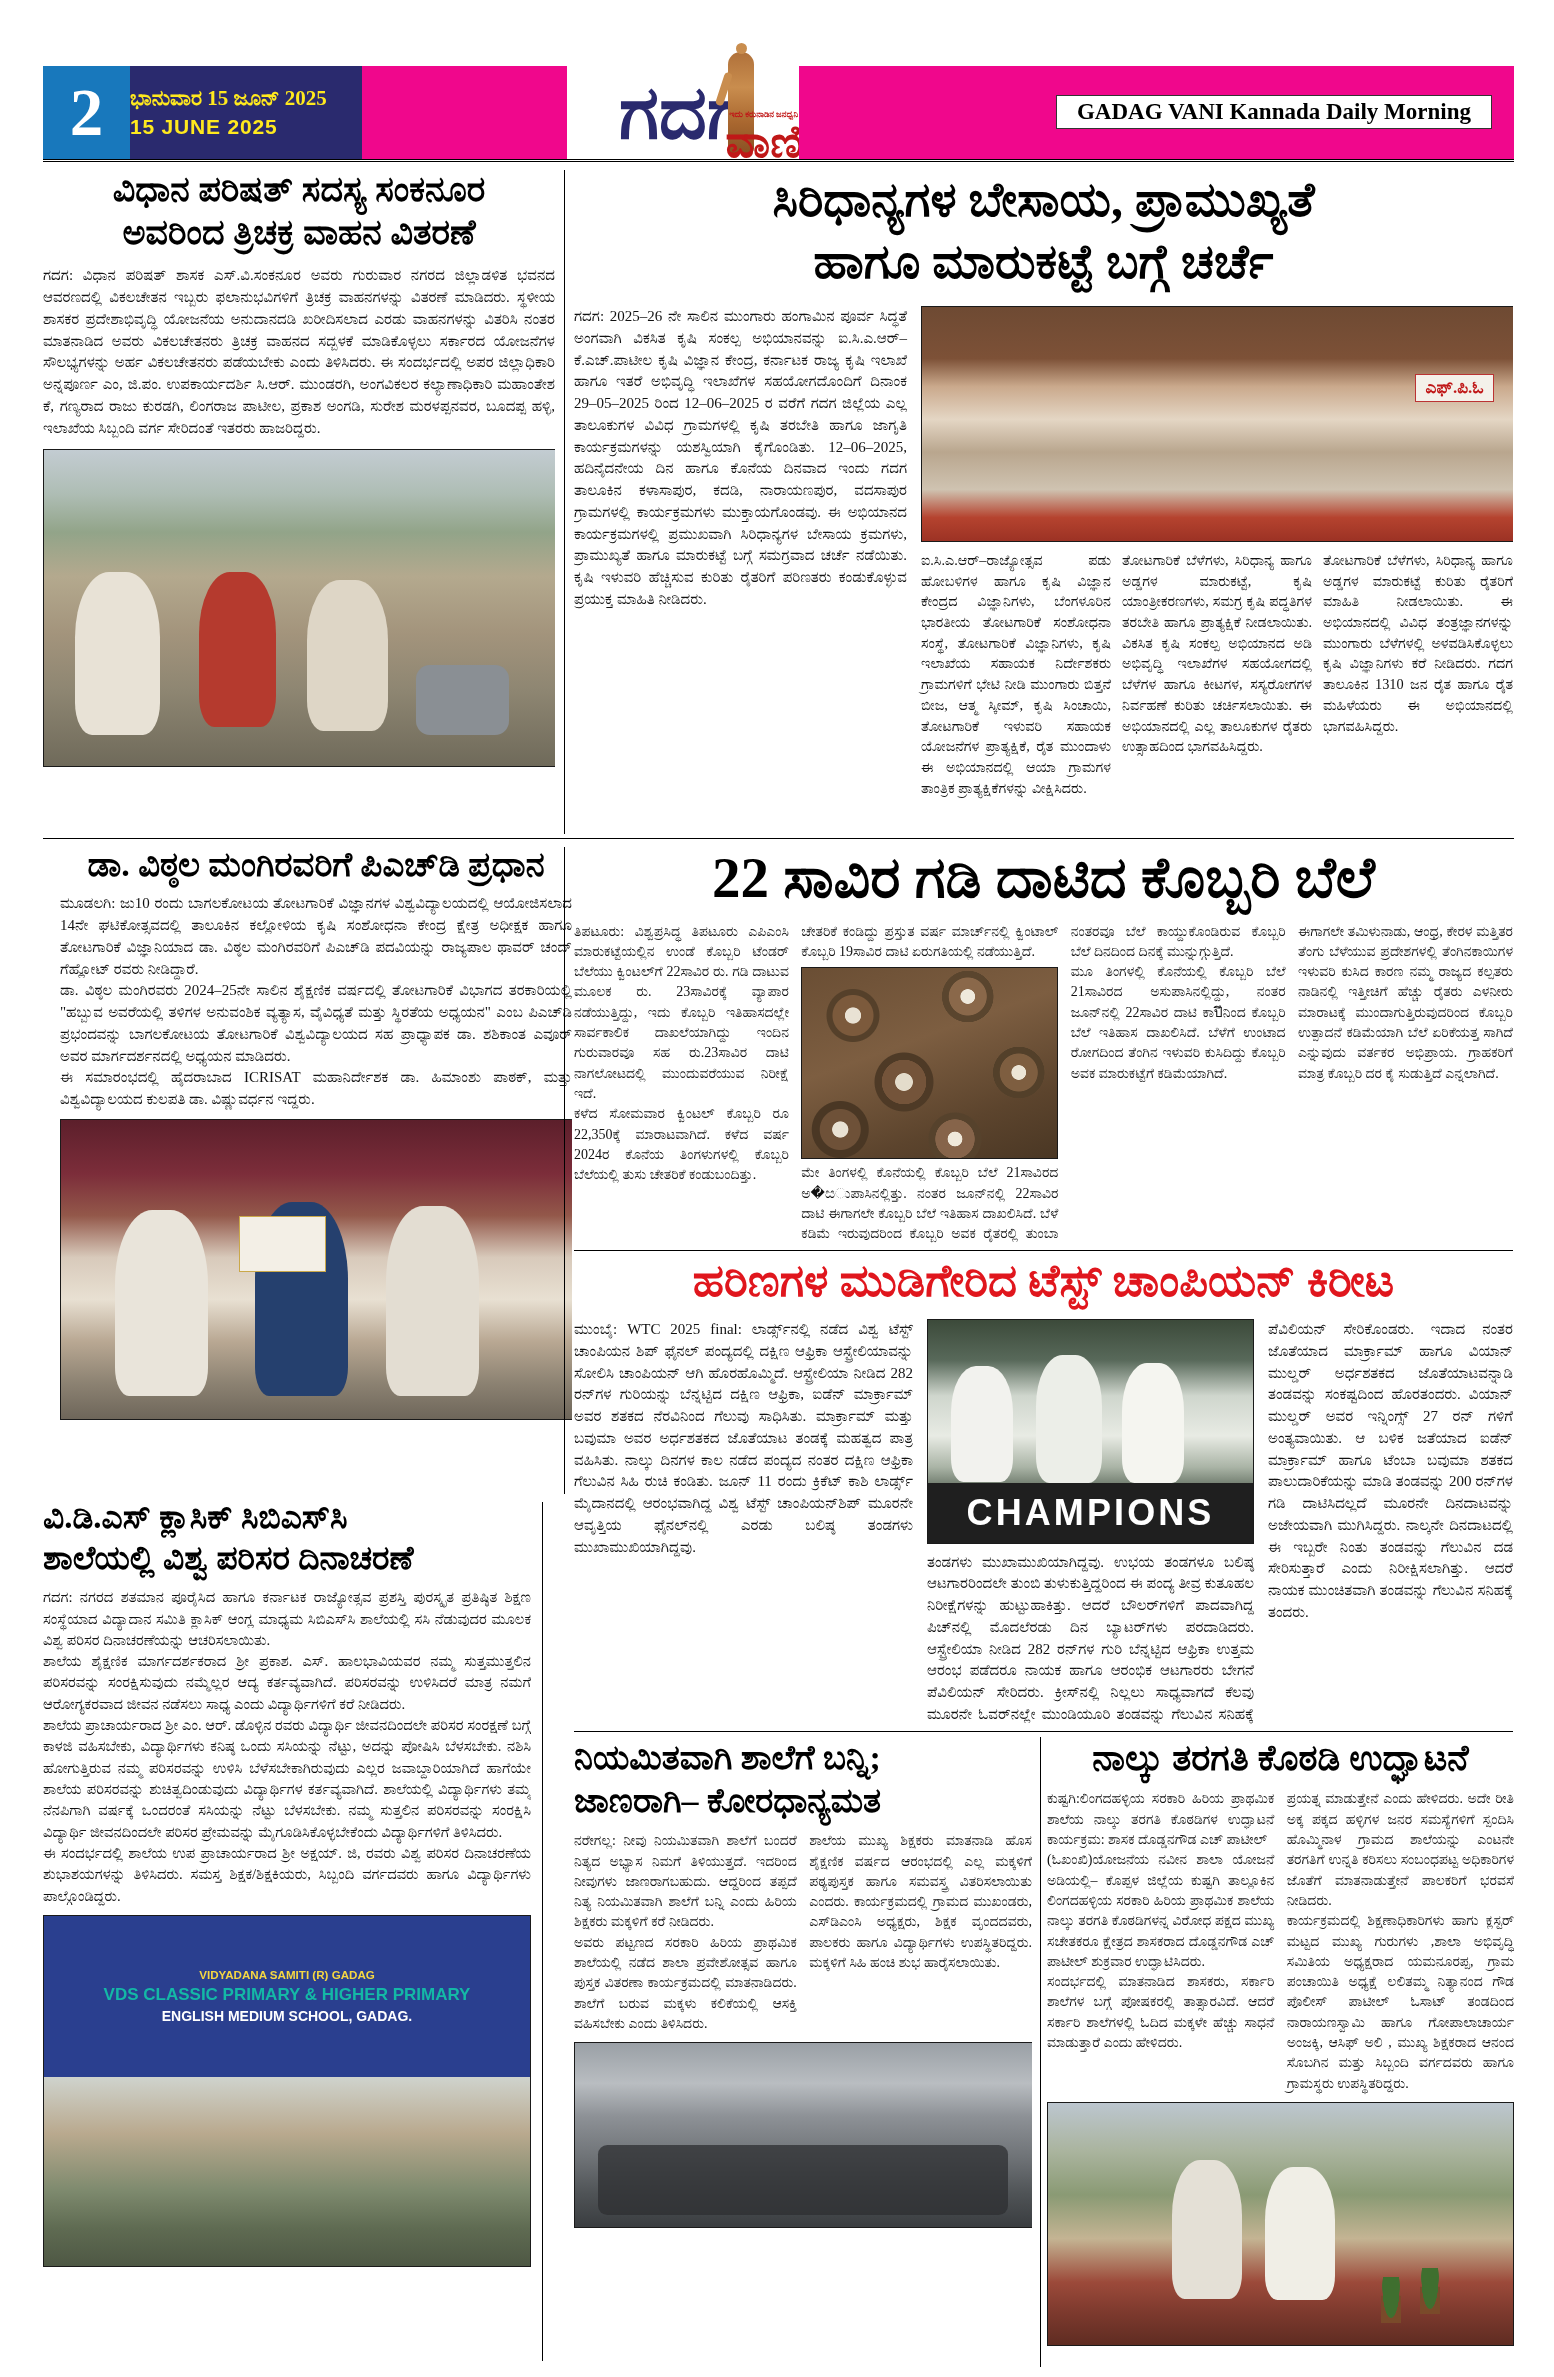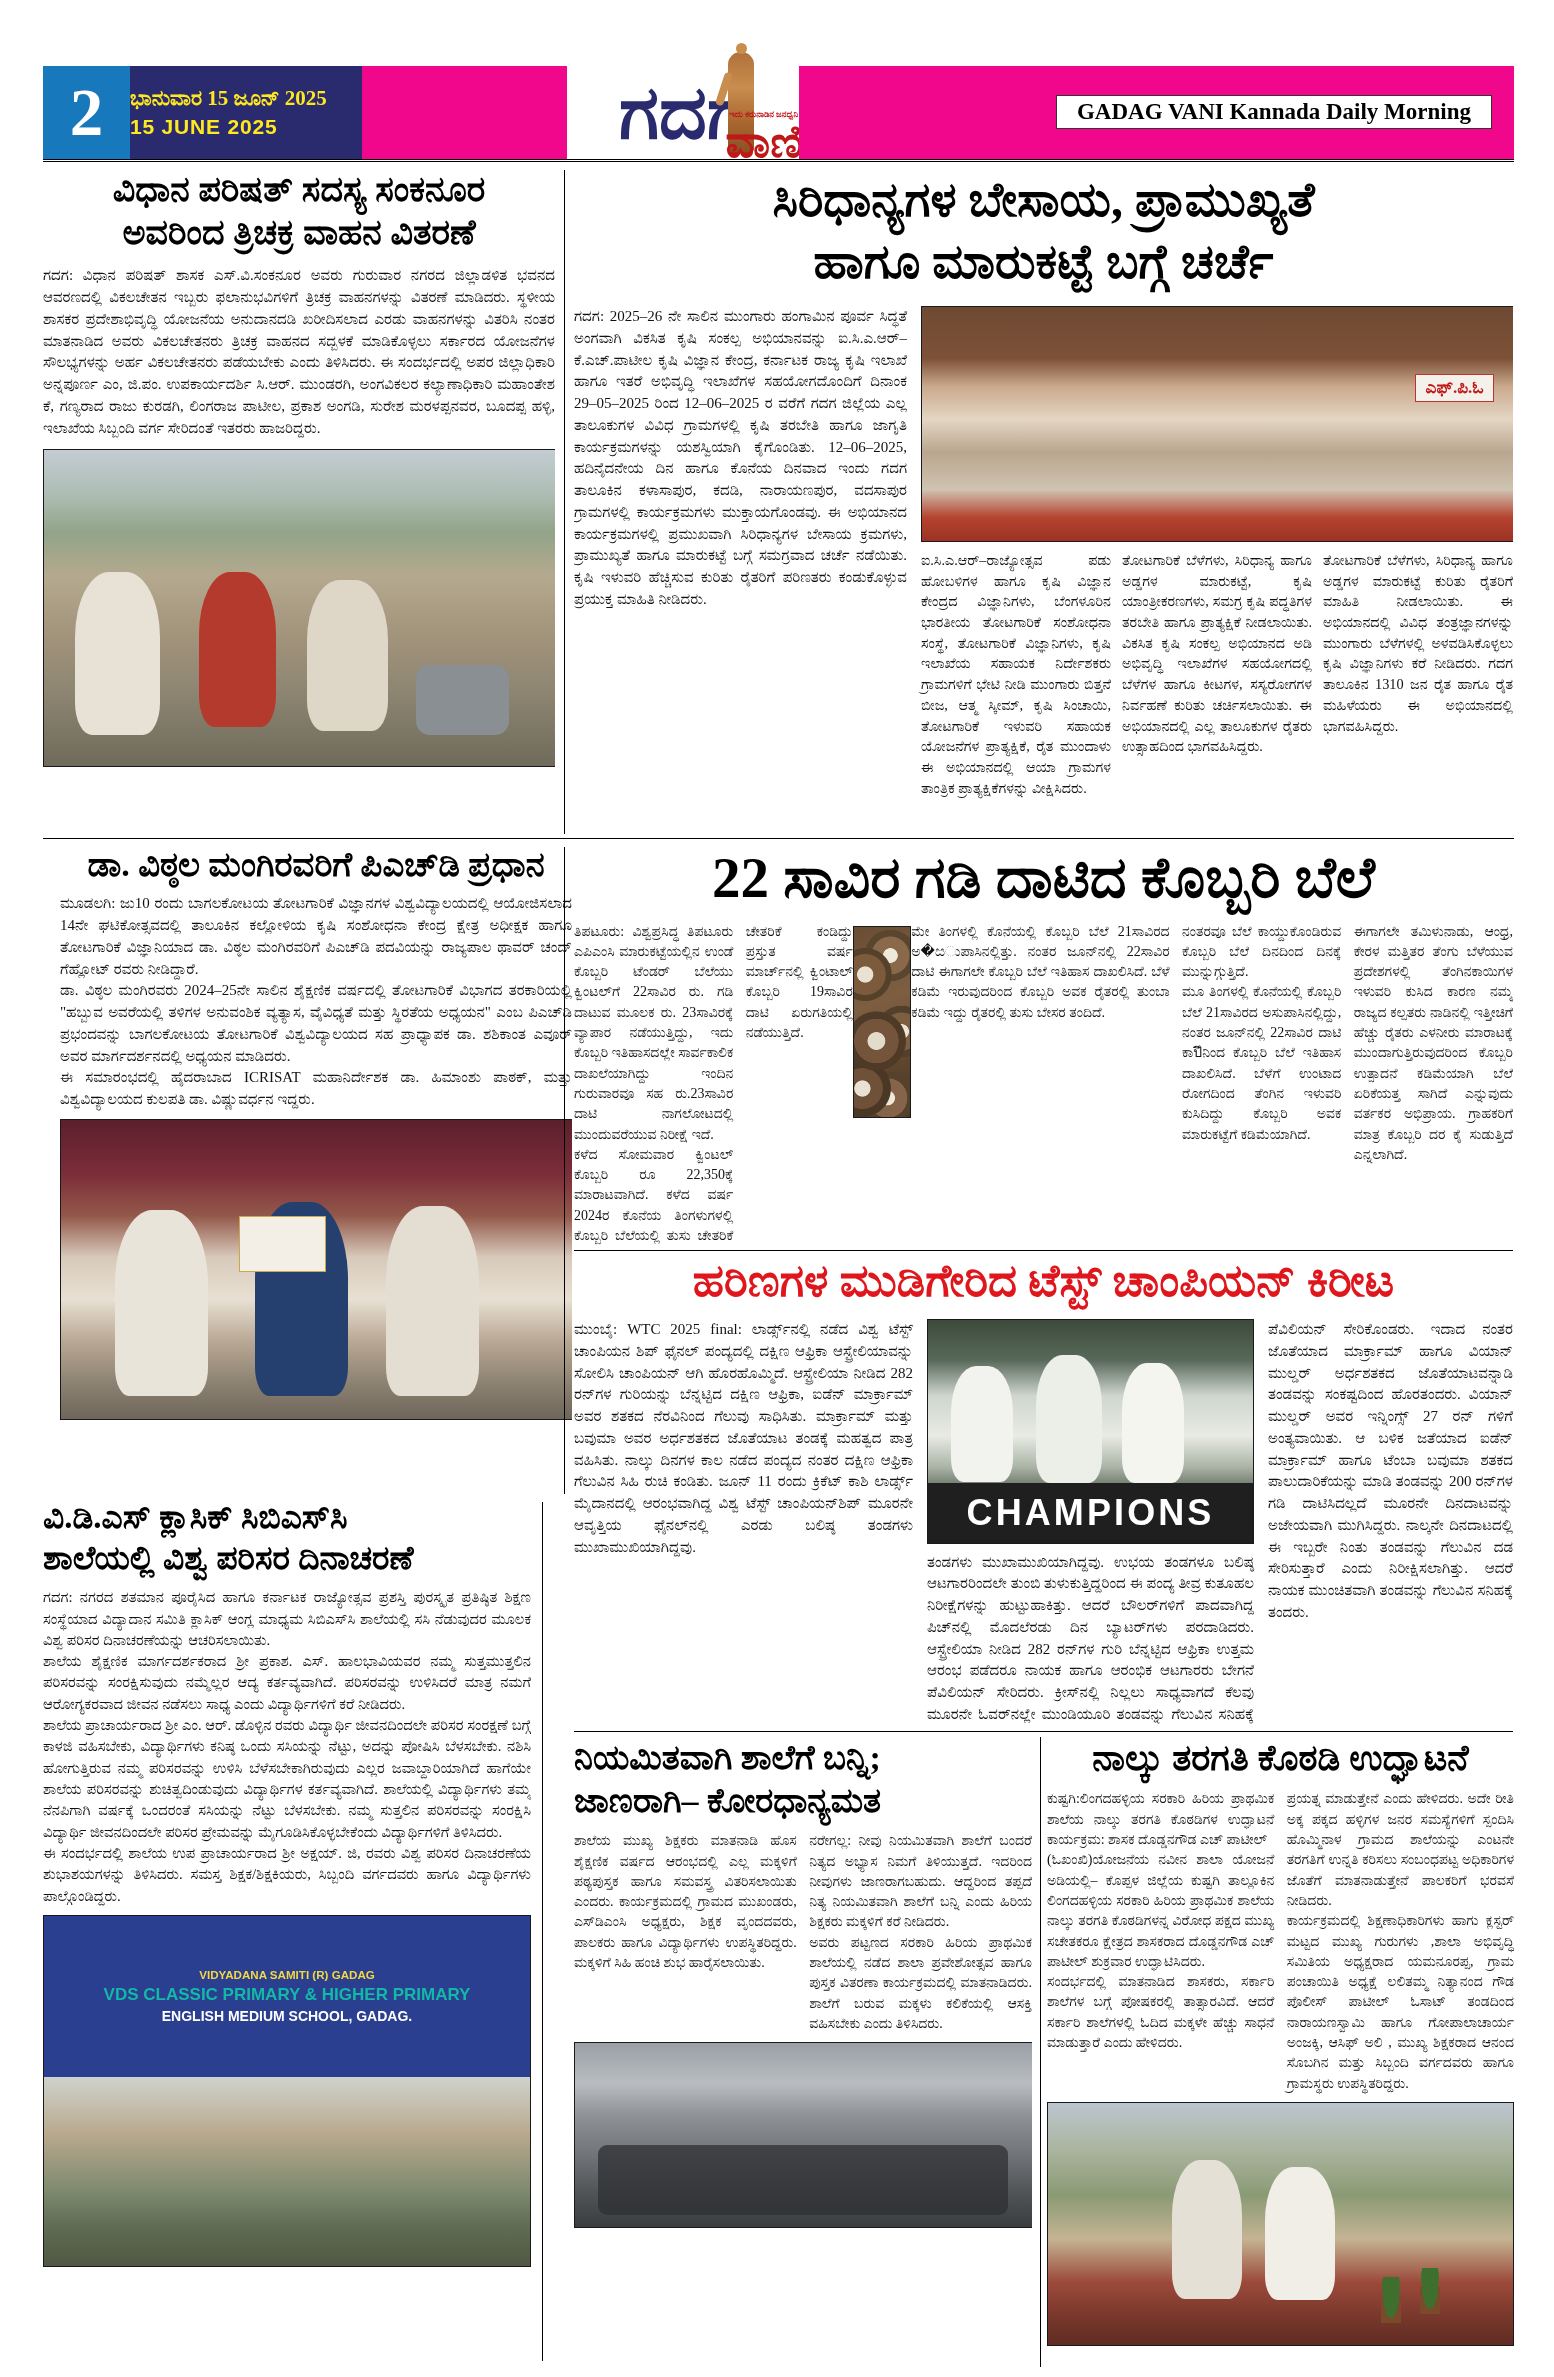--- a/index.html
+++ b/index.html
@@ -61,21 +61,21 @@
   .art-c{position:absolute;left:60px;top:845px;width:512px;height:649px;overflow:hidden;}
   .art-c .headline{font-size:34px;line-height:1.2;margin-bottom:7.7px;}
   .ph-cert{width:511px;height:299px;margin-top:7.7px;
     background:
       linear-gradient(180deg,#5c1f2b 0%,#7c2d3a 18%,#93584a 32%,#d8cabb 46%,#e8e0d2 60%,#b9a893 74%,#8c8272 88%,#6e665a 100%);}
   
   .art-d{position:absolute;left:574px;top:845px;width:939px;height:403px;overflow:hidden;}
   .art-d .headline{font-size:57px;line-height:1.15;margin-bottom:11px;}
   .d-cols{display:flex;gap:12.4px;}
   .d-cols .body-text{font-size:14px;}
-  .d-c2{flex:0 0 255px;display:flex;}
+  .d-c2{flex:0 0 255px;display:flex;flex-direction:column;}
   .ph-coconut{width:255px;height:190px;margin:4.6px 0;
     background:
       radial-gradient(circle at 20% 25%,#e9e2d4 0 7.7px,#7c5a3c 8.5px 20px,#55402a 21px 26px,transparent 27px),
       radial-gradient(circle at 65% 15%,#efe9dc 0 7px,#8a684a 7.7px 18.6px,#5a452e 19.4px 25.5px,transparent 26px),
       radial-gradient(circle at 40% 60%,#e4dccb 0 8.5px,#74543a 9.3px 22px,#4e3a26 22.5px 29px,transparent 30px),
       radial-gradient(circle at 85% 55%,#ece5d6 0 7px,#7e5e40 7.7px 18.6px,#53402a 19.4px 25.5px,transparent 26px),
       radial-gradient(circle at 15% 85%,#e9e2d4 0 7.7px,#6e5138 8.5px 20px,#4a3724 21px 28px,transparent 29px),
       radial-gradient(circle at 60% 90%,#f0e9db 0 7px,#86644a 7.7px 19.4px,#56422c 20px 26px,transparent 27px),
       linear-gradient(160deg,#6a4e34 0%,#7d5e41 40%,#5c442d 75%,#4a3724 100%);}
   
@@ -245,23 +245,23 @@
   </div>
 
   <div class="hrule" style="left:574px;top:1731px;width:939px;"></div>
 
   <div class="vrule" style="left:1040px;top:1737px;height:630px;"></div>
 
   <div class="art-g">
     <div class="headline">ನಿಯಮಿತವಾಗಿ ಶಾಲೆಗೆ ಬನ್ನಿ;
 ಜಾಣರಾಗಿ– ಕೋರಧಾನ್ಯಮತ</div>
     <div class="cols g-cols">
-      <div class="col body-text">ಶಾಲೆಯ ಮುಖ್ಯ ಶಿಕ್ಷಕರು ಮಾತನಾಡಿ ಹೊಸ ಶೈಕ್ಷಣಿಕ ವರ್ಷದ ಆರಂಭದಲ್ಲಿ ಎಲ್ಲ ಮಕ್ಕಳಿಗೆ ಪಠ್ಯಪುಸ್ತಕ ಹಾಗೂ ಸಮವಸ್ತ್ರ ವಿತರಿಸಲಾಯಿತು ಎಂದರು. ಕಾರ್ಯಕ್ರಮದಲ್ಲಿ ಗ್ರಾಮದ ಮುಖಂಡರು, ಎಸ್‌ಡಿಎಂಸಿ ಅಧ್ಯಕ್ಷರು, ಶಿಕ್ಷಕ ವೃಂದದವರು, ಪಾಲಕರು ಹಾಗೂ ವಿದ್ಯಾರ್ಥಿಗಳು ಉಪಸ್ಥಿತರಿದ್ದರು. ಮಕ್ಕಳಿಗೆ ಸಿಹಿ ಹಂಚಿ ಶುಭ ಹಾರೈಸಲಾಯಿತು.</div>
       <div class="col body-text">ನರೇಗಲ್ಲ: ನೀವು ನಿಯಮಿತವಾಗಿ ಶಾಲೆಗೆ ಬಂದರೆ ನಿತ್ಯದ ಅಭ್ಯಾಸ ನಿಮಗೆ ತಿಳಿಯುತ್ತದೆ. ಇದರಿಂದ ನೀವುಗಳು ಜಾಣರಾಗಬಹುದು. ಆದ್ದರಿಂದ ತಪ್ಪದೆ ನಿತ್ಯ ನಿಯಮಿತವಾಗಿ ಶಾಲೆಗೆ ಬನ್ನಿ ಎಂದು ಹಿರಿಯ ಶಿಕ್ಷಕರು ಮಕ್ಕಳಿಗೆ ಕರೆ ನೀಡಿದರು.
 ಅವರು ಪಟ್ಟಣದ ಸರಕಾರಿ ಹಿರಿಯ ಪ್ರಾಥಮಿಕ ಶಾಲೆಯಲ್ಲಿ ನಡೆದ ಶಾಲಾ ಪ್ರವೇಶೋತ್ಸವ ಹಾಗೂ ಪುಸ್ತಕ ವಿತರಣಾ ಕಾರ್ಯಕ್ರಮದಲ್ಲಿ ಮಾತನಾಡಿದರು. ಶಾಲೆಗೆ ಬರುವ ಮಕ್ಕಳು ಕಲಿಕೆಯಲ್ಲಿ ಆಸಕ್ತಿ ವಹಿಸಬೇಕು ಎಂದು ತಿಳಿಸಿದರು.</div>
+      <div class="col body-text">ಶಾಲೆಯ ಮುಖ್ಯ ಶಿಕ್ಷಕರು ಮಾತನಾಡಿ ಹೊಸ ಶೈಕ್ಷಣಿಕ ವರ್ಷದ ಆರಂಭದಲ್ಲಿ ಎಲ್ಲ ಮಕ್ಕಳಿಗೆ ಪಠ್ಯಪುಸ್ತಕ ಹಾಗೂ ಸಮವಸ್ತ್ರ ವಿತರಿಸಲಾಯಿತು ಎಂದರು. ಕಾರ್ಯಕ್ರಮದಲ್ಲಿ ಗ್ರಾಮದ ಮುಖಂಡರು, ಎಸ್‌ಡಿಎಂಸಿ ಅಧ್ಯಕ್ಷರು, ಶಿಕ್ಷಕ ವೃಂದದವರು, ಪಾಲಕರು ಹಾಗೂ ವಿದ್ಯಾರ್ಥಿಗಳು ಉಪಸ್ಥಿತರಿದ್ದರು. ಮಕ್ಕಳಿಗೆ ಸಿಹಿ ಹಂಚಿ ಶುಭ ಹಾರೈಸಲಾಯಿತು.</div>
     </div>
     <div class="ph ph-children">
       <div class="blob" style="position:absolute;left:23px;bottom:11.6px;width:410px;height:70px;background:#2d2f31;border-radius:9.3px;opacity:.75;"></div>
     </div>
   </div>
 
   <div class="art-h">
     <div class="headline">ನಾಲ್ಕು ತರಗತಿ ಕೊಠಡಿ ಉದ್ಘಾಟನೆ</div>
     <div class="cols h-cols">
       <div class="col body-text">ಕುಷ್ಟಗಿ:ಲಿಂಗದಹಳ್ಳಿಯ ಸರಕಾರಿ ಹಿರಿಯ ಪ್ರಾಥಮಿಕ ಶಾಲೆಯ ನಾಲ್ಕು ತರಗತಿ ಕೊಠಡಿಗಳ ಉದ್ಘಾಟನೆ ಕಾರ್ಯಕ್ರಮ: ಶಾಸಕ ದೊಡ್ಡನಗೌಡ ಎಚ್ ಪಾಟೀಲ್

